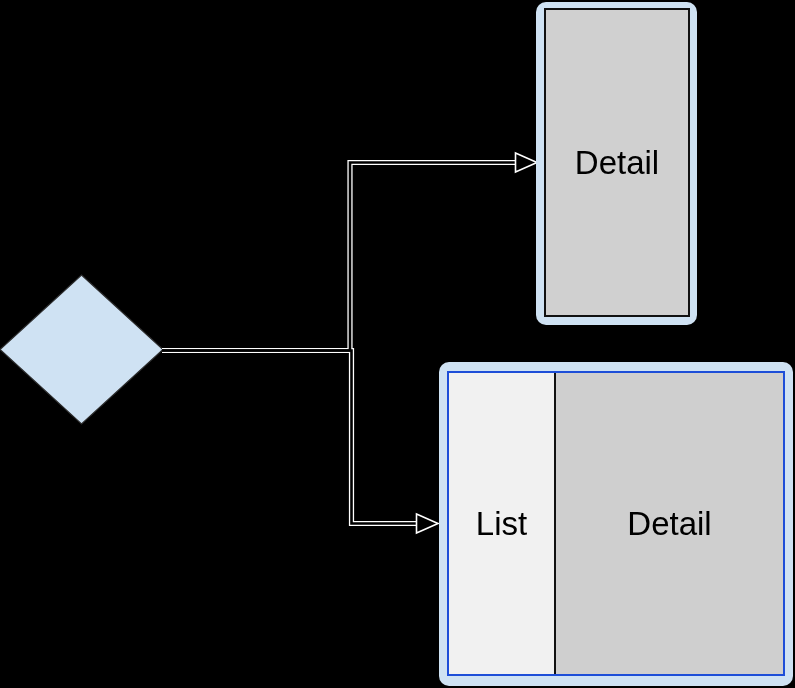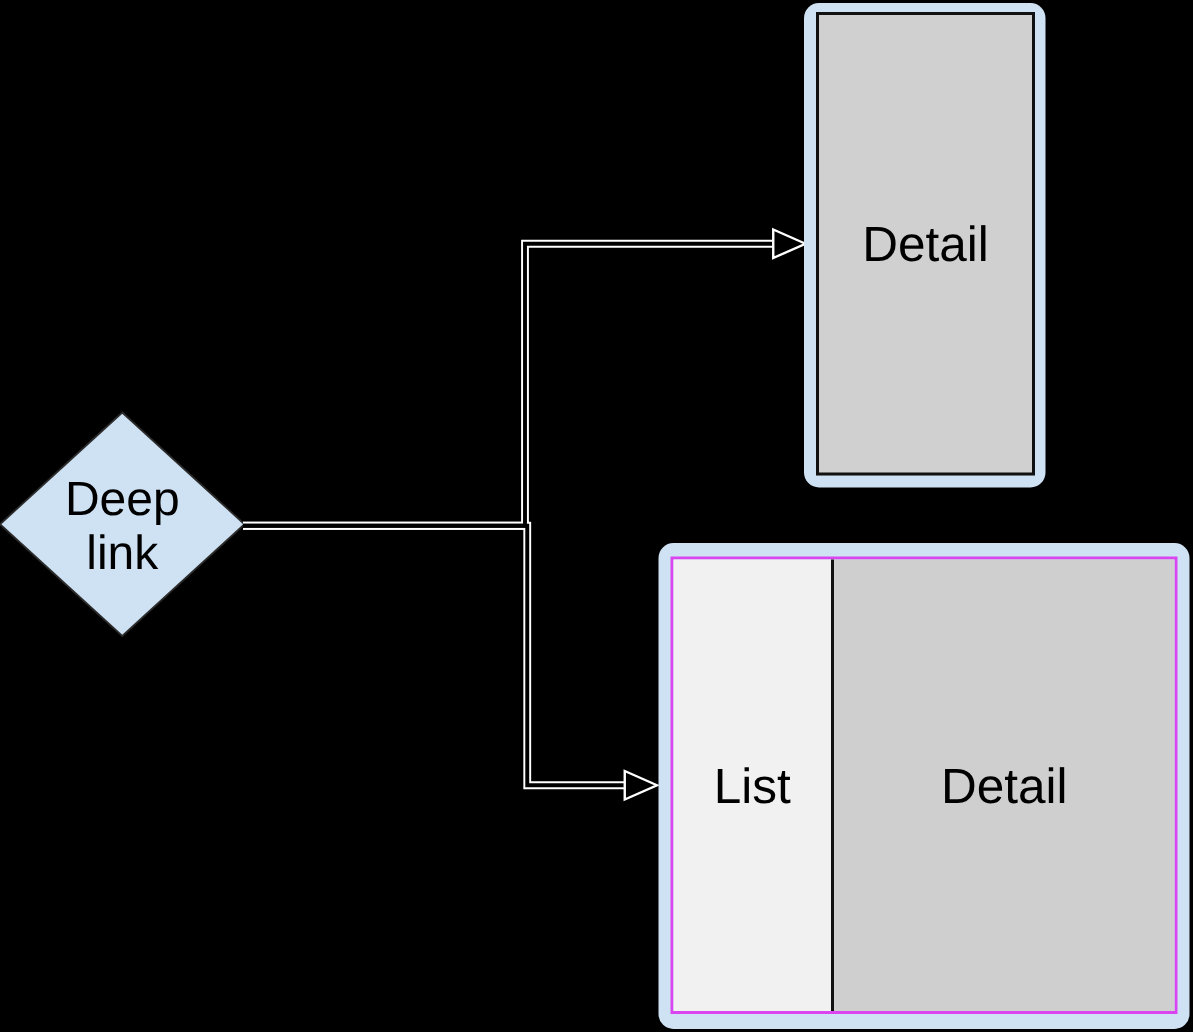--- a/index.html
+++ b/index.html
@@ -65,21 +65,21 @@
     height: 324px;
     background: #cfe2f3;
     border-radius: 10px;
   }
   .tablet-screen {
     position: absolute;
     left: 8px;
     right: 8px;
     top: 9px;
     bottom: 10px;
-    border: 2px solid #d946ef;
+    border: 2px solid #1d4ed8;
     display: flex;
     text-align: center;
   }
   .list-pane {
     width: 105px;
     background: #f1f1f1;
     border-right: 2px solid #111111;
     display: flex;
     align-items: center;
     justify-content: center;
@@ -105,21 +105,20 @@
 
     <path d="M 162 350.5 H 350 V 162.5 H 518" fill="none" stroke="#ffffff" stroke-width="5.2"></path>
     <path d="M 162 350.5 H 351.5 V 523.5 H 419" fill="none" stroke="#ffffff" stroke-width="5.2"></path>
     <path d="M 162 350.5 H 350 V 162.5 H 518" fill="none" stroke="#000000" stroke-width="2.6"></path>
     <path d="M 162 350.5 H 351.5 V 523.5 H 419" fill="none" stroke="#000000" stroke-width="2.6"></path>
 
     <polygon points="537,162.5 515.5,153 515.5,172" fill="#000000" stroke="#ffffff" stroke-width="1.6"></polygon>
     <polygon points="438,523.5 416.5,514 416.5,533" fill="#000000" stroke="#ffffff" stroke-width="1.6"></polygon>
   </svg>
 
-  <div class="deep-link-label">Deep link</div>
 
   <div class="phone-frame">
     <div class="phone-screen">
       <span>Detail</span>
     </div>
   </div>
 
   <div class="tablet-frame">
     <div class="tablet-screen">
       <div class="list-pane">

